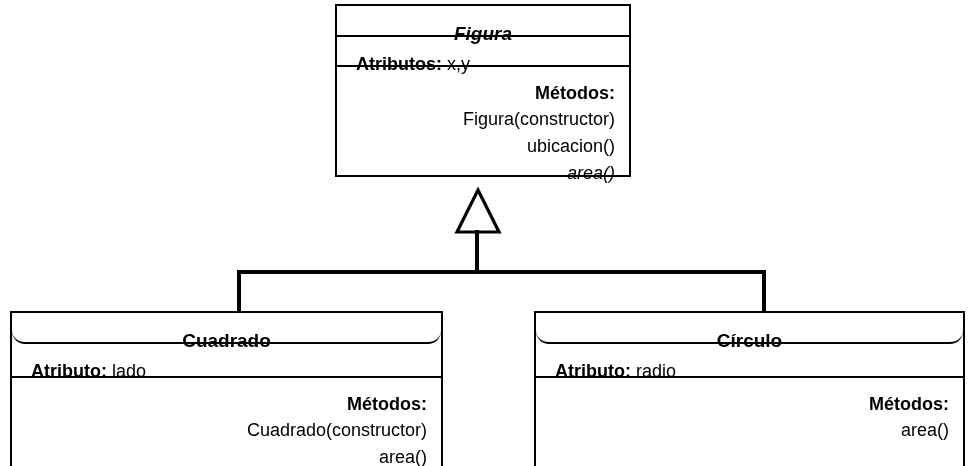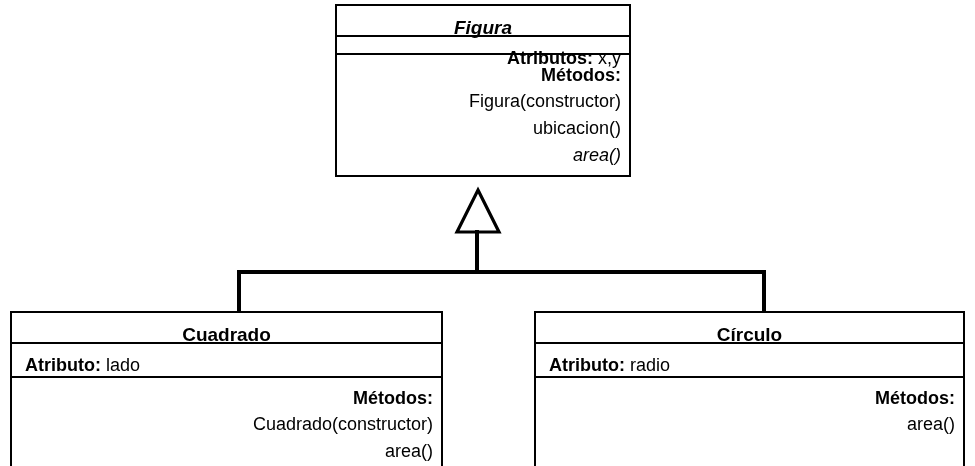--- a/index.html
+++ b/index.html
@@ -21,21 +21,21 @@
   
   .uml-class {
     position: absolute;
     box-sizing: border-box;
     border: 2px solid #000000;
     background: #ffffff;
   }
   .uml-section {
     box-sizing: border-box;
     border-bottom: 2px solid #000000;
-    padding: 8px;
+    padding: 14px;
   }
   .uml-section.last {
     border-bottom: none;
     text-align: right;
   }
 
   .class-name {
     text-align: center;
     font-weight: bold;
     font-size: 19px;
@@ -74,31 +74,31 @@
   }
 
   
   #class-figura {
     left: 335px;
     top: 4px;
     width: 296px;
     height: 173px;
   }
   #class-figura .sec-name    { height: 31px; }
-  #class-figura .sec-attrs   { height: 18px; text-align: right; }
+  #class-figura .sec-attrs   { height: 18px; }
   #class-figura .sec-methods { height: 109px; }
 
   
   .subclass {
     top: 311px;
     height: 165px;          
   }
   #class-cuadrado { left: 10px;  width: 433px; }
   #class-circulo  { left: 534px; width: 431px; }
-  .subclass .sec-name    { height: 31px; }
+  .subclass .sec-name    { height: 31px; border-radius: 13px; }
   .subclass .sec-attrs   { height: 34px; }
   .subclass .sec-methods { height: 105px; }
 
   
   .conn {
     position: absolute;
     background: #000000;
   }
   #conn-stem-top {      
     left: 475px;

